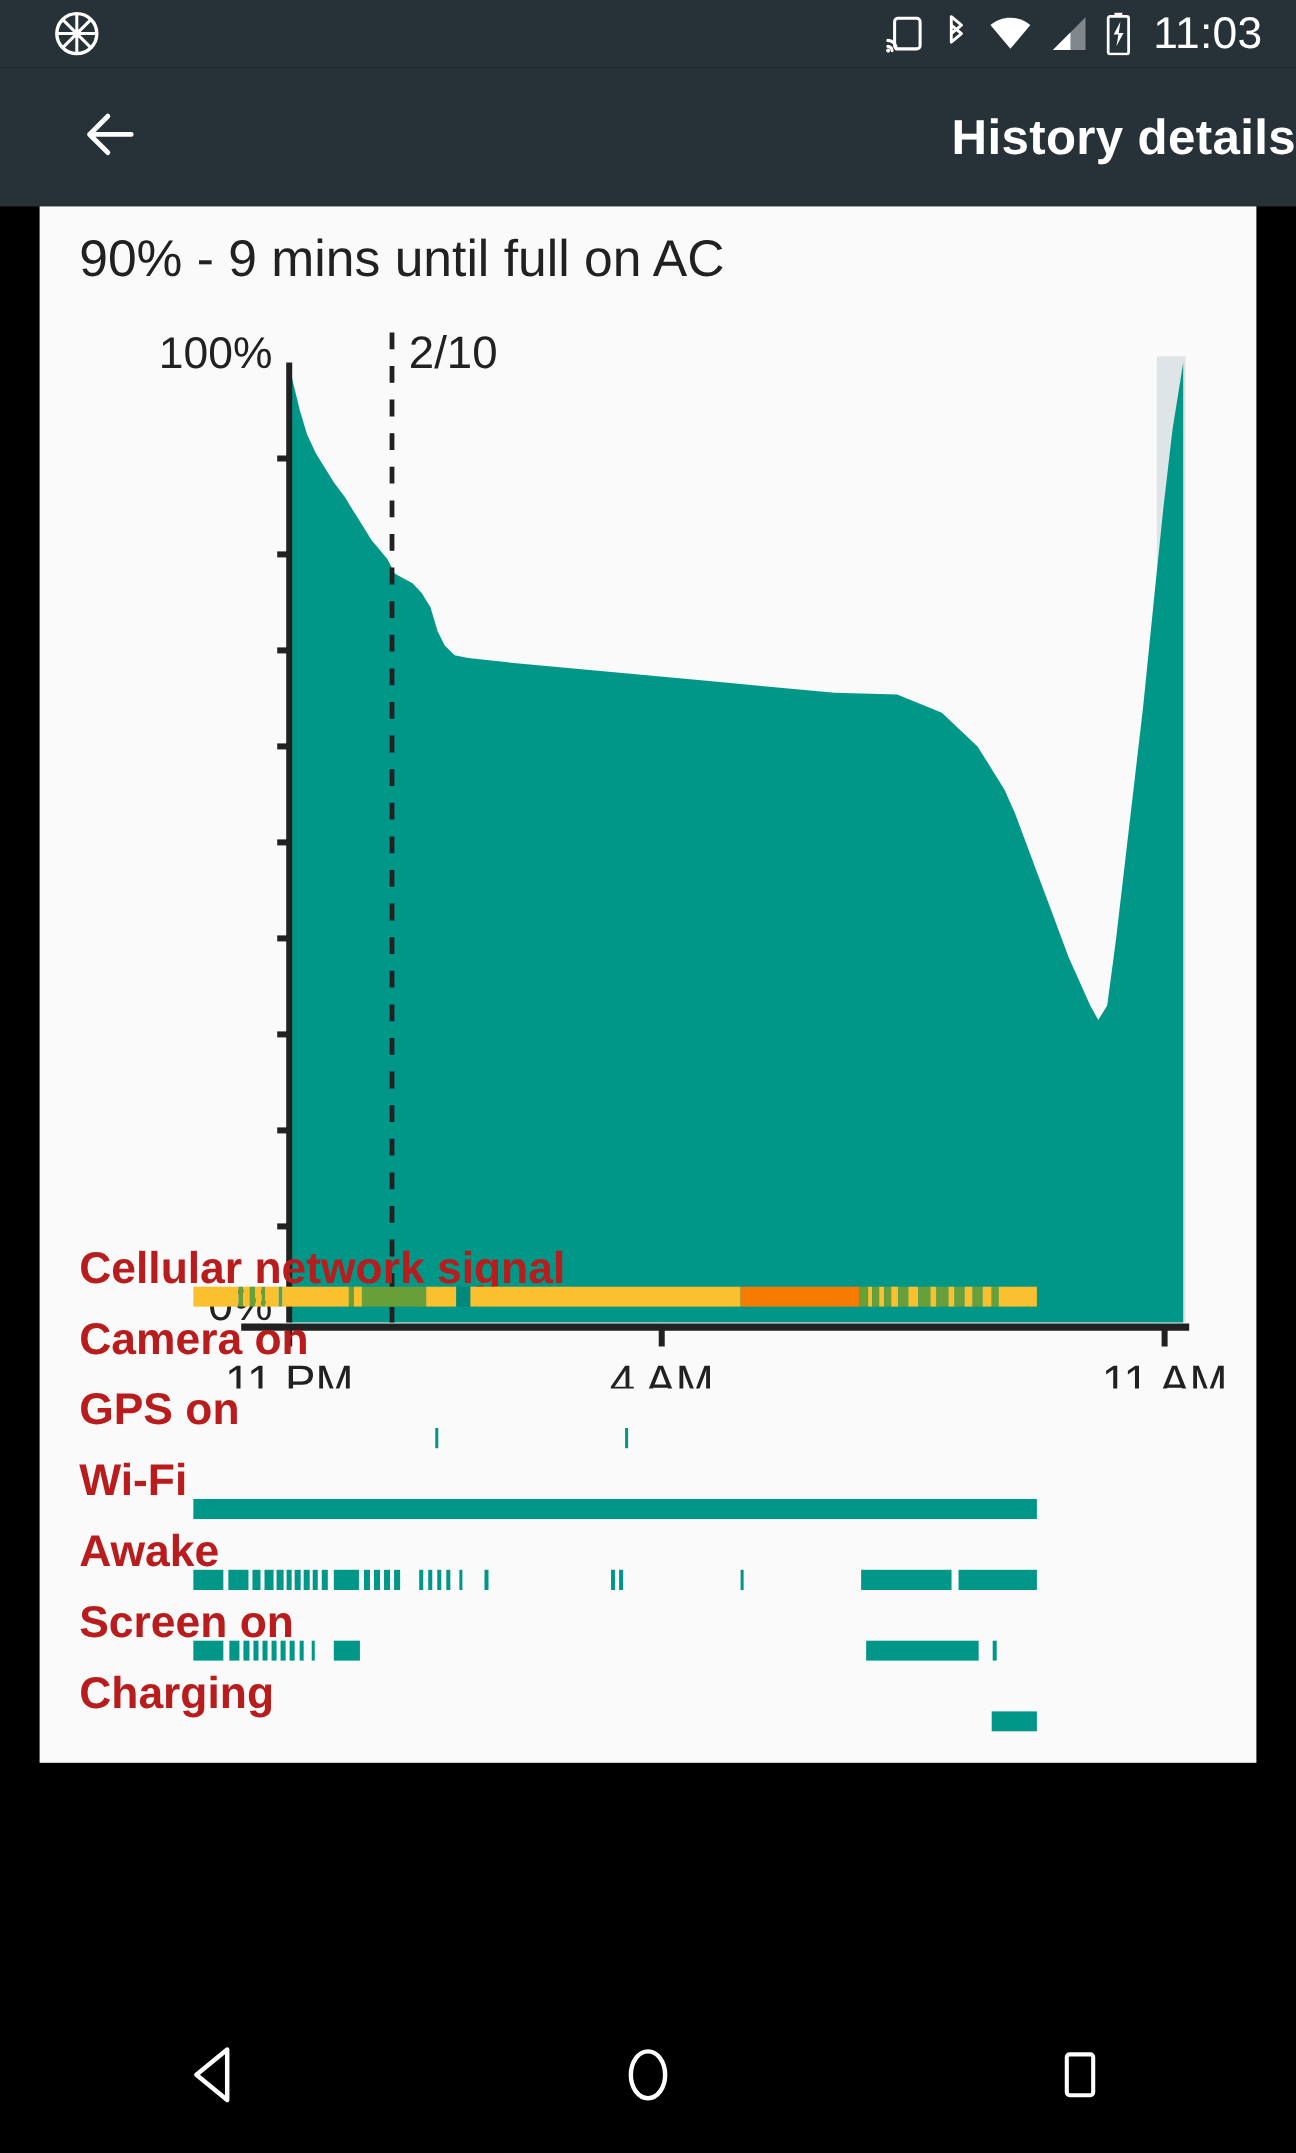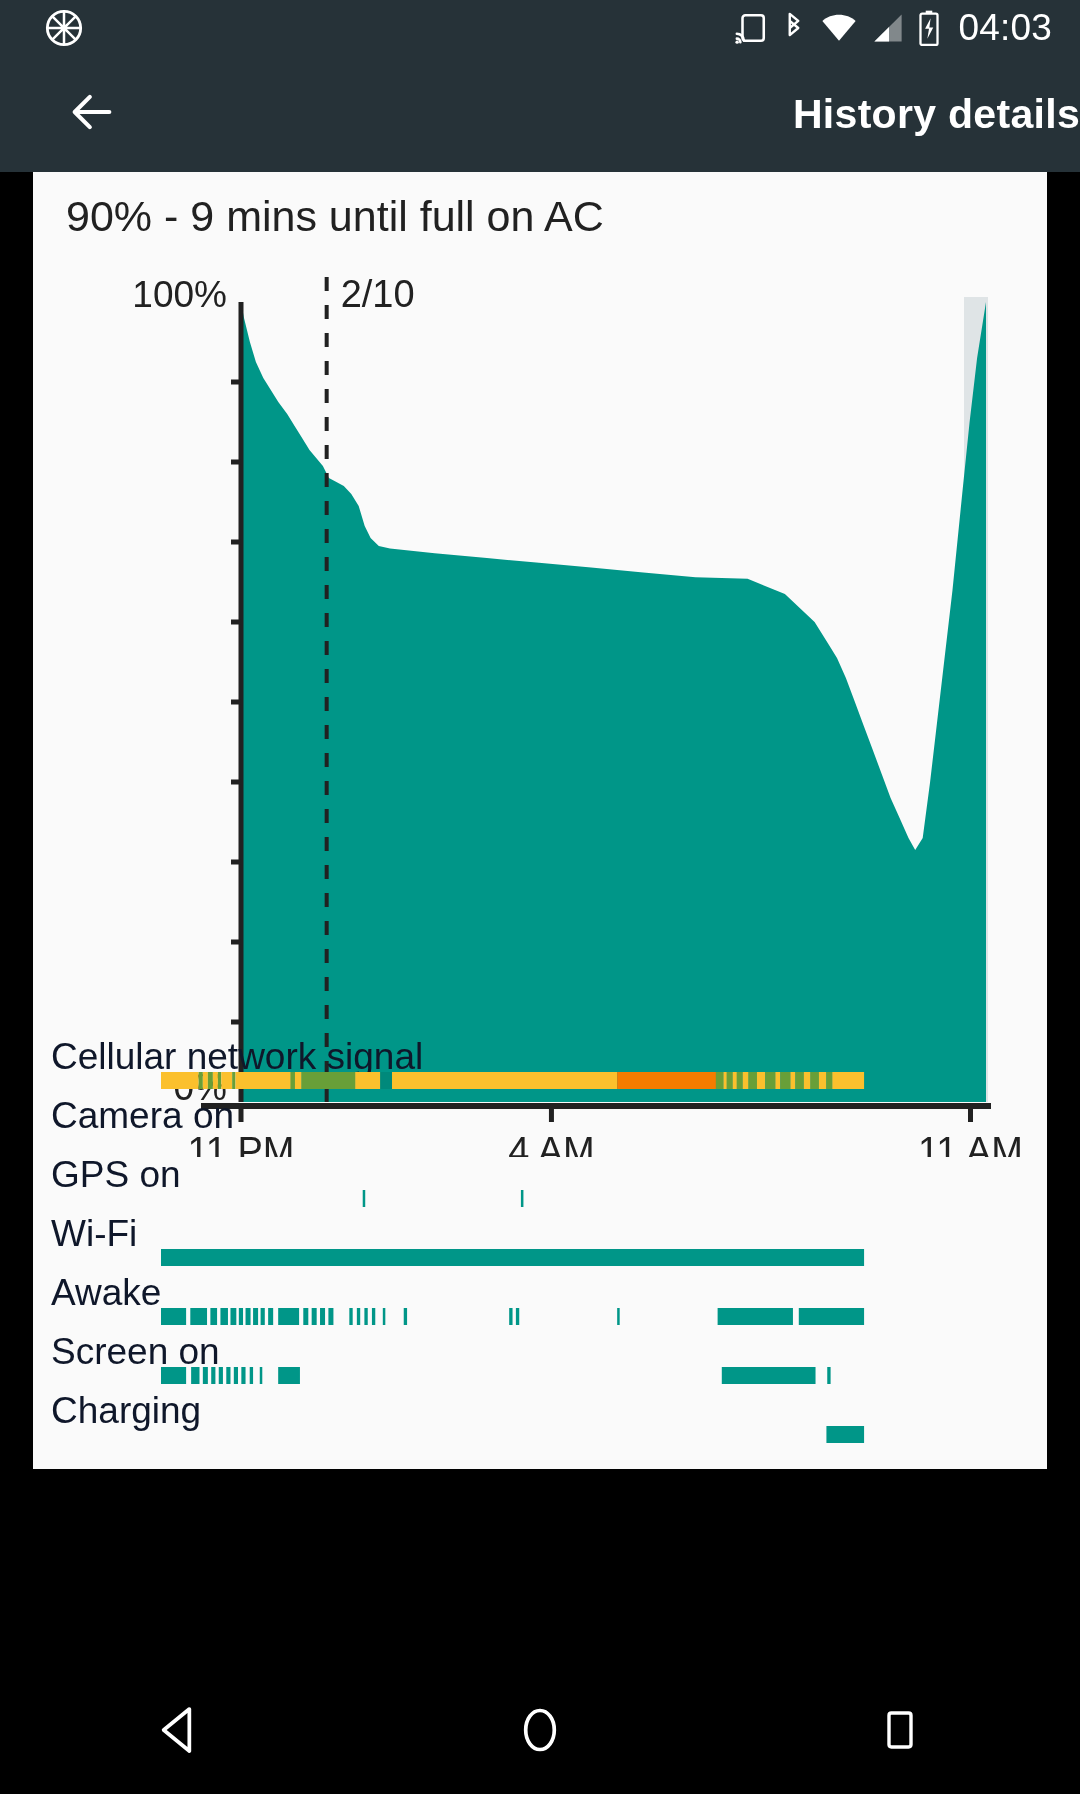--- a/index.html
+++ b/index.html
@@ -46,22 +46,22 @@
   }
 
   
   .chart { position: absolute; left: 0; top: 95px; width: 804px; height: 890px; margin-left: 48px; }
   .chart svg { display: block; }
 
   
   .rows { position: absolute; left: 0; top: 862px; width: 1014px; }
   .row { position: relative; height: 59px; }
   .row-label {
-    position: absolute; left: 18px; top: 0;
-    font-size: 37px; color: #0f172a; white-space: nowrap; line-height: 46px;
+    position: absolute; left: 33px; top: 0;
+    font-size: 37px; color: #b91c1c; white-space: nowrap; line-height: 46px; font-weight: bold;
   }
   .row-bar {
     position: absolute; left: 128px; top: 38px;
     width: 837px; height: 17px;
   }
   .row-bar svg { display: block; }
 
   
   .navbar {
     position: absolute; left: 0; bottom: 0; width: 1080px; height: 125px;
@@ -108,21 +108,21 @@
           <path d="M10.6 9.4V18H2l8.6-8.6z" fill="#fff"></path>
         </svg>
       </span>
       <span>
         <svg class="sb-icon" width="22" height="36" viewBox="0 0 12 22">
           <rect x="4" y="0.4" width="4" height="1.8" fill="#fff"></rect>
           <rect x="0.8" y="2.2" width="10.4" height="19.2" rx="1" fill="none" stroke="#fff" stroke-width="1.4"></rect>
           <path d="M7 5l-3.4 6.4H6L5 17.5l3.6-6.8H6.2L7 5z" fill="#fff"></path>
         </svg>
       </span>
-      <span class="sb-clock">04:03</span>
+      <span class="sb-clock">11:03</span>
     </div>
   </div>
 
   <div class="appbar">
     <div class="back-btn">
       <span>
         <svg width="52" height="52" viewBox="0 0 24 24">
           <path d="M20 12H4M11 5l-7 7 7 7" fill="none" stroke="#fff" stroke-width="1.9" stroke-linecap="round" stroke-linejoin="round"></path>
         </svg>
       </span>

